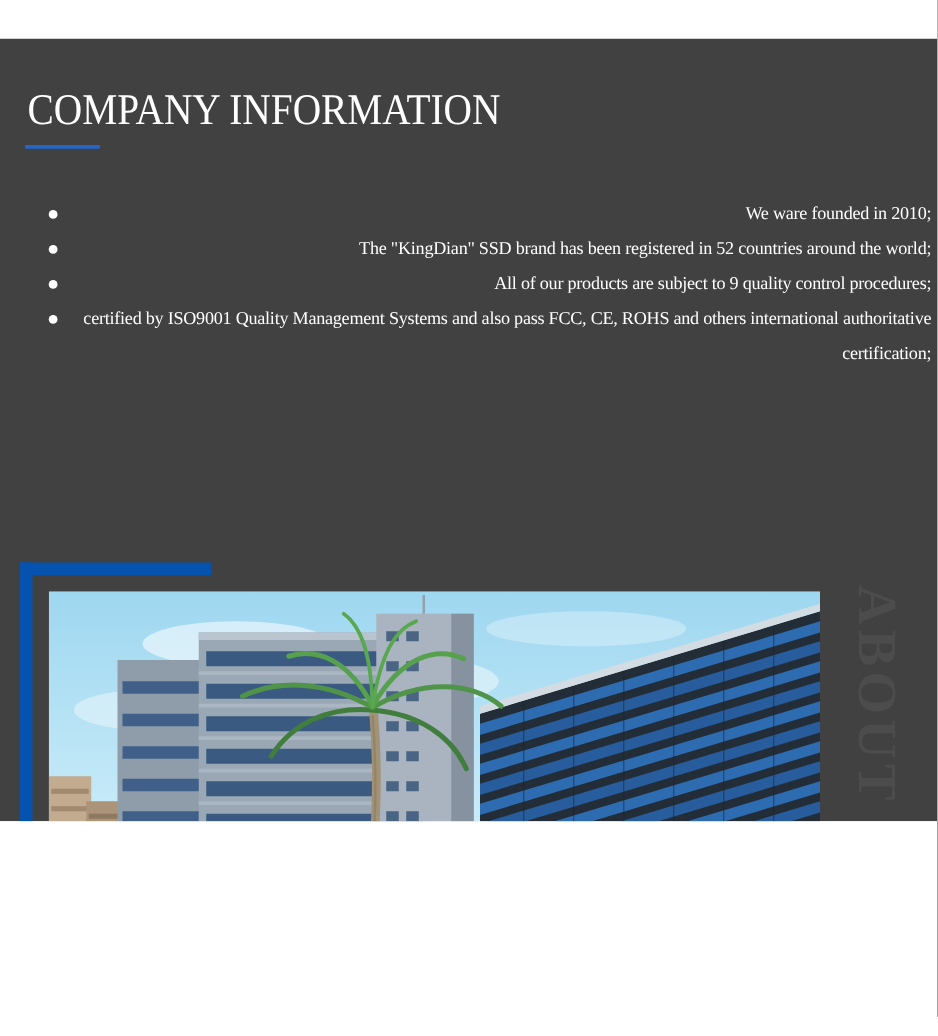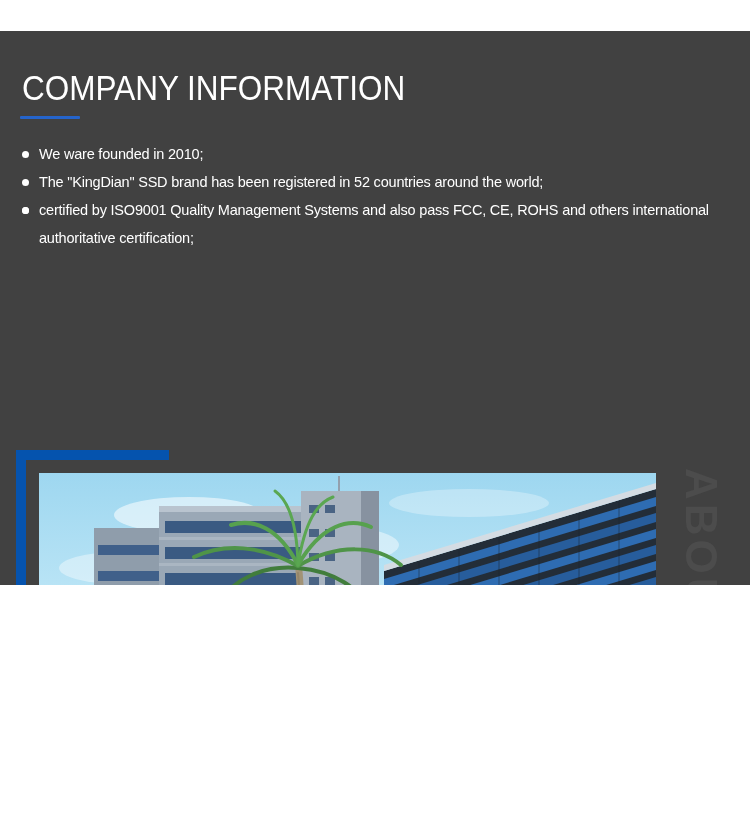--- a/index.html
+++ b/index.html
@@ -1,27 +1,27 @@
 <!DOCTYPE html>
 <html><head>
 <meta charset="utf-8">
 <style>
   html,body{margin:0;padding:0;background:#ffffff;}
-  #page{position:relative;width:750px;height:585px;overflow:hidden;
-        background:#414141;font-family:Liberation Sans, sans-serif;}
+  #page{position:relative;width:750px;height:657px;overflow:hidden;
+        background:#414141;font-family:Liberation Serif, serif;}
   .top-strip{position:absolute;left:0;top:0;width:750px;height:31px;background:#ffffff;}
 
   .title{position:absolute;left:22px;top:70px;margin:0;color:#ffffff;
          font-size:35px;font-weight:400;line-height:35px;white-space:nowrap;
          transform:scaleX(0.9);transform-origin:0 0;}
   .title-underline{position:absolute;left:20px;top:116px;width:60px;height:3px;
          background:#2564cb;border-radius:1px;}
 
-  ul.facts{position:absolute;left:22px;top:140px;width:706px;margin:0;padding:0;
-         list-style:none;}
+  ul.facts{position:absolute;left:22px;top:140px;width:706px;margin:17px;padding:0;
+         list-style:none;text-align:right;}
   ul.facts li{position:relative;padding-left:17px;color:#ffffff;
          font-size:14.5px;letter-spacing:-0.2px;line-height:28px;}
   ul.facts .dot{position:absolute;left:0;top:10.5px;width:7px;height:7px;
          border-radius:50%;background:#ffffff;}
 
   
   .accent-v{position:absolute;left:16px;top:450px;width:10px;height:336px;background:#0553ae;}
   .accent-top{position:absolute;left:16px;top:450px;width:153px;height:10px;background:#0553ae;}
   .accent-bottom{position:absolute;left:16px;top:774px;width:214px;height:12px;background:#0553ae;}
   .accent-muted{position:absolute;left:230px;top:774px;width:520px;height:12px;background:#2e4766;}
@@ -47,20 +47,21 @@
     <li>
       <span class="dot"></span>
       <span>We ware founded in 2010;</span>
     </li>
     <li>
       <span class="dot"></span>
       <span>The "KingDian" SSD brand has been registered in 52 countries around the world;</span>
     </li>
     <li>
       <span class="dot"></span>
+      <span>All of our products are subject to 9 quality control procedures;</span>
     </li>
     <li>
       <span class="dot"></span>
       <span>certified by ISO9001 Quality Management Systems and also pass FCC, CE, ROHS and others international authoritative certification;</span>
     </li>
   </ul>
 
   <div class="accent-v"></div>
   <div class="accent-top"></div>
   <div class="accent-bottom"></div>

